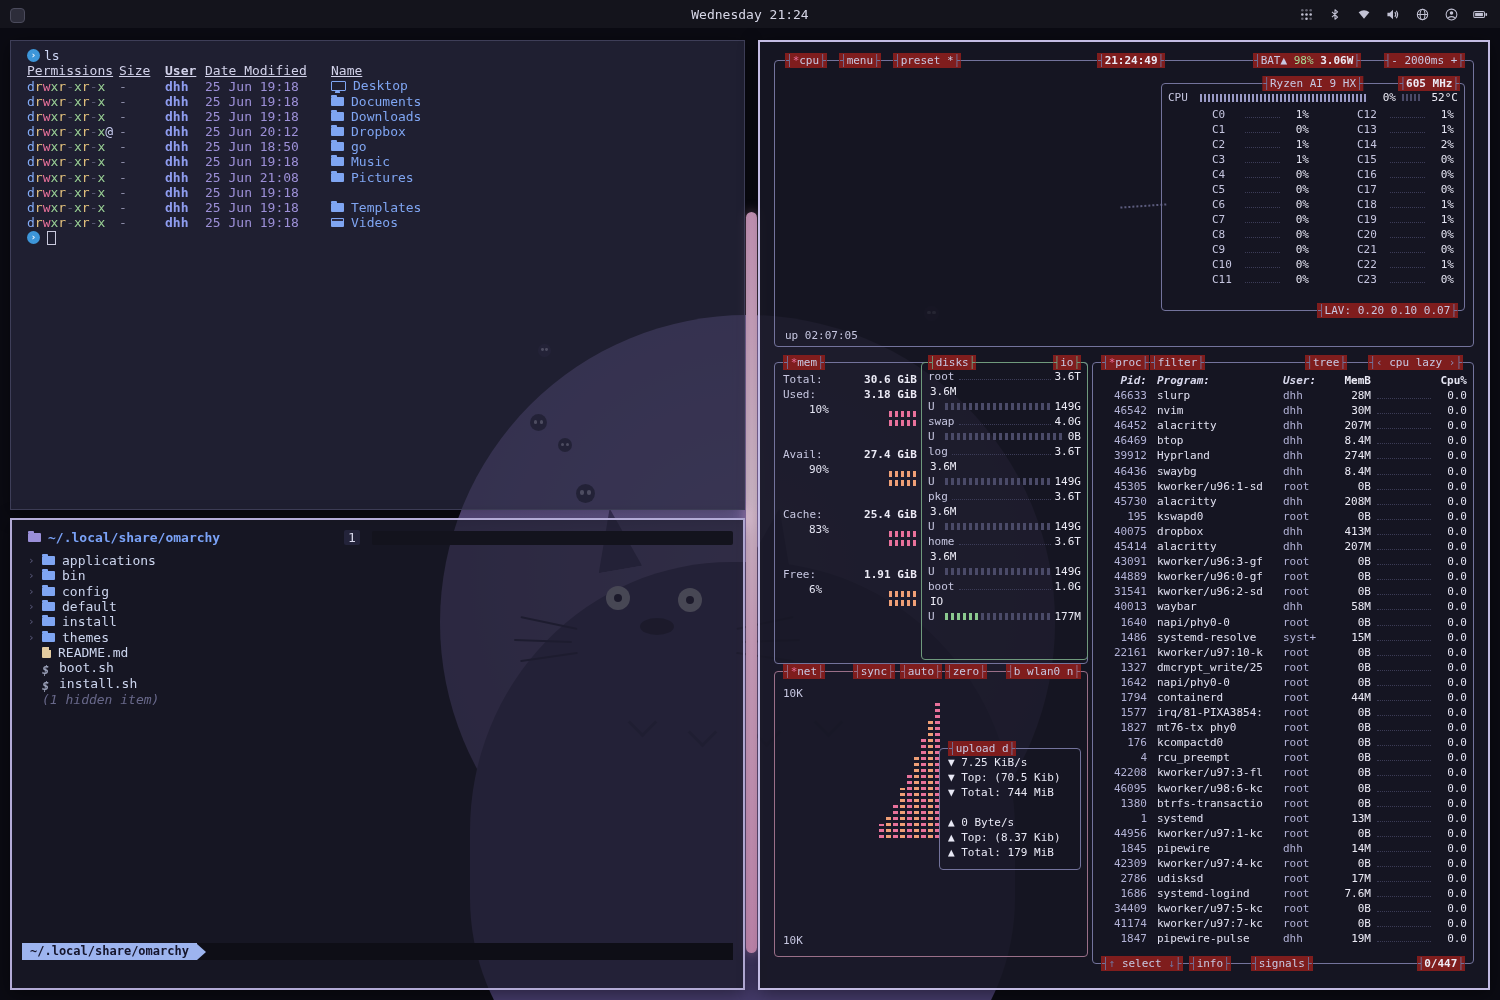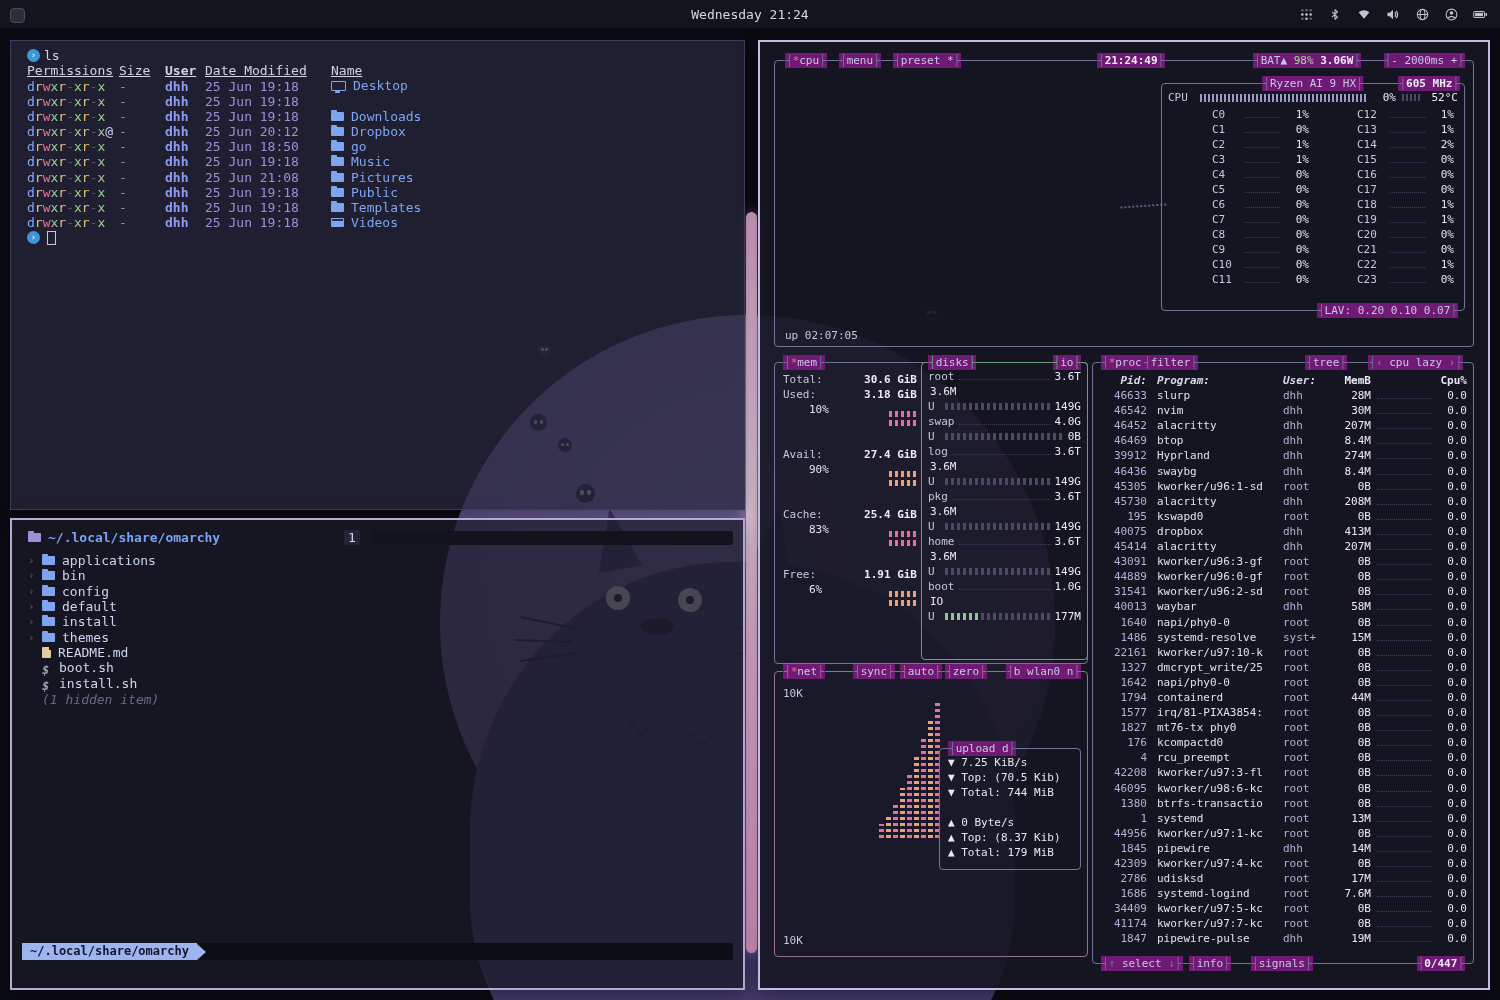--- a/index.html
+++ b/index.html
@@ -80,21 +80,21 @@
   .fm-chev{width:14px;color:#5a5a7c;font-size:11px;}
   .fm-row.t-readme .fm-chev::before,.fm-row.t-shell .fm-chev::before{content:"";}
   .fm-row.t-dir .fm-chev::before{content:"›";}
   .fm-hidden{margin-left:14px;margin-top:1px;color:#68688a;font-style:italic;height:15.3px;display:flex;align-items:center;}
   .fm-status{position:absolute;left:10px;right:10px;bottom:28px;height:17px;background:#0e0e16;display:flex;align-items:center;}
   .chip{background:#9db4ef;color:#15152c;font-weight:bold;font-size:12px;padding:0 8px;height:17px;line-height:17px;}
   .chip-arrow{width:0;height:0;border-top:8.5px solid transparent;border-bottom:8.5px solid transparent;border-left:9px solid #9db4ef;}
   
   #w-btop{font-size:11px;line-height:15px;color:#c6c6e0;}
   .box{position:absolute;border:1px solid #73739c;border-radius:4px;}
-  .tg{position:absolute;top:-8px;line-height:15px;background:#701a75;padding:0 1px;white-space:nowrap;color:#c8c8e2;}
+  .tg{position:absolute;top:-8px;line-height:15px;background:#7f1d1d;padding:0 1px;white-space:nowrap;color:#c8c8e2;}
   .tg::before{content:"┤";color:#73739c;} .tg::after{content:"├";color:#73739c;}
   .tg.bottom{top:auto;bottom:-8px;}
   .tg-star{color:#e8719b;}
   .tg .white{color:#ecebf6;font-weight:bold;}
   .tg .green{color:#a6da95;}
   .plainlabel{position:absolute;color:#c6c6e0;}
   #box-cpu{left:14px;top:18px;width:698px;height:285px;}
   .cpu-minigraph{position:absolute;left:345px;top:134px;width:46px;height:10px;
     border-bottom:2px dotted #5c5c7e;transform:rotate(-4deg);}
   #box-ryzen{position:absolute;right:8px;top:22px;width:304px;height:228px;border:1px solid #73739c;border-radius:4px;padding:6px 6px 0 6px;box-sizing:border-box;}
@@ -274,20 +274,24 @@
           <i class="fi t-desktop"></i>
           <span>Desktop</span>
         </span>
       </div>
 
       <div class="ls-row">
         <span class="c-perms"><span class="pc-d">d</span><span class="pc-r">r</span><span class="pc-w">w</span><span class="pc-x">x</span><span class="pc-r">r</span><span class="pc-dash">-</span><span class="pc-x">x</span><span class="pc-r">r</span><span class="pc-dash">-</span><span class="pc-x">x</span></span>
         <span class="c-size">-</span>
         <span class="c-user">dhh</span>
         <span class="c-date">25 Jun 19:18</span>
+        <span class="c-name">
+          <i class="fi t-folder"></i>
+          <span>Documents</span>
+        </span>
       </div>
 
       <div class="ls-row">
         <span class="c-perms"><span class="pc-d">d</span><span class="pc-r">r</span><span class="pc-w">w</span><span class="pc-x">x</span><span class="pc-r">r</span><span class="pc-dash">-</span><span class="pc-x">x</span><span class="pc-r">r</span><span class="pc-dash">-</span><span class="pc-x">x</span></span>
         <span class="c-size">-</span>
         <span class="c-user">dhh</span>
         <span class="c-date">25 Jun 19:18</span>
         <span class="c-name">
           <i class="fi t-folder"></i>
           <span>Downloads</span>
@@ -336,24 +340,20 @@
           <i class="fi t-folder"></i>
           <span>Pictures</span>
         </span>
       </div>
 
       <div class="ls-row">
         <span class="c-perms"><span class="pc-d">d</span><span class="pc-r">r</span><span class="pc-w">w</span><span class="pc-x">x</span><span class="pc-r">r</span><span class="pc-dash">-</span><span class="pc-x">x</span><span class="pc-r">r</span><span class="pc-dash">-</span><span class="pc-x">x</span></span>
         <span class="c-size">-</span>
         <span class="c-user">dhh</span>
         <span class="c-date">25 Jun 19:18</span>
-        <span class="c-name">
-          <i class="fi t-folder"></i>
-          <span>Public</span>
-        </span>
       </div>
 
       <div class="ls-row">
         <span class="c-perms"><span class="pc-d">d</span><span class="pc-r">r</span><span class="pc-w">w</span><span class="pc-x">x</span><span class="pc-r">r</span><span class="pc-dash">-</span><span class="pc-x">x</span><span class="pc-r">r</span><span class="pc-dash">-</span><span class="pc-x">x</span></span>
         <span class="c-size">-</span>
         <span class="c-user">dhh</span>
         <span class="c-date">25 Jun 19:18</span>
         <span class="c-name">
           <i class="fi t-folder"></i>
           <span>Templates</span>
@@ -815,21 +815,21 @@
       <div class="nio-row">▼ Total: 744 MiB</div>
       <div class="nio-gap"></div>
       <div class="nio-row">▲ 0 Byte/s</div>
       <div class="nio-row">▲ Top: (8.37 Kib)</div>
       <div class="nio-row">▲ Total: 179 MiB</div>
     </div>
   </div>
 
   <div class="box" id="box-proc">
     <span class="tg" style="left:8px;"><span class="tg-star">*</span><span>proc</span></span>
-    <span class="tg" style="left:50px;">filter</span>
+    <span class="tg" style="left:57px;">filter</span>
     <span class="tg" style="right:126px;">tree</span>
     <span class="tg sort-tag" style="right:10px;"><i>‹</i>&nbsp;<span>cpu lazy</span>&nbsp;<i>›</i></span>
 
     <div class="proc-head">
       <span class="p-pid">Pid:</span>
       <span class="p-prog">Program:</span>
       <span class="p-user">User:</span>
       <span class="p-mem">MemB</span>
       <span class="p-dots"></span>
       <span class="p-cpu">Cpu%</span>

